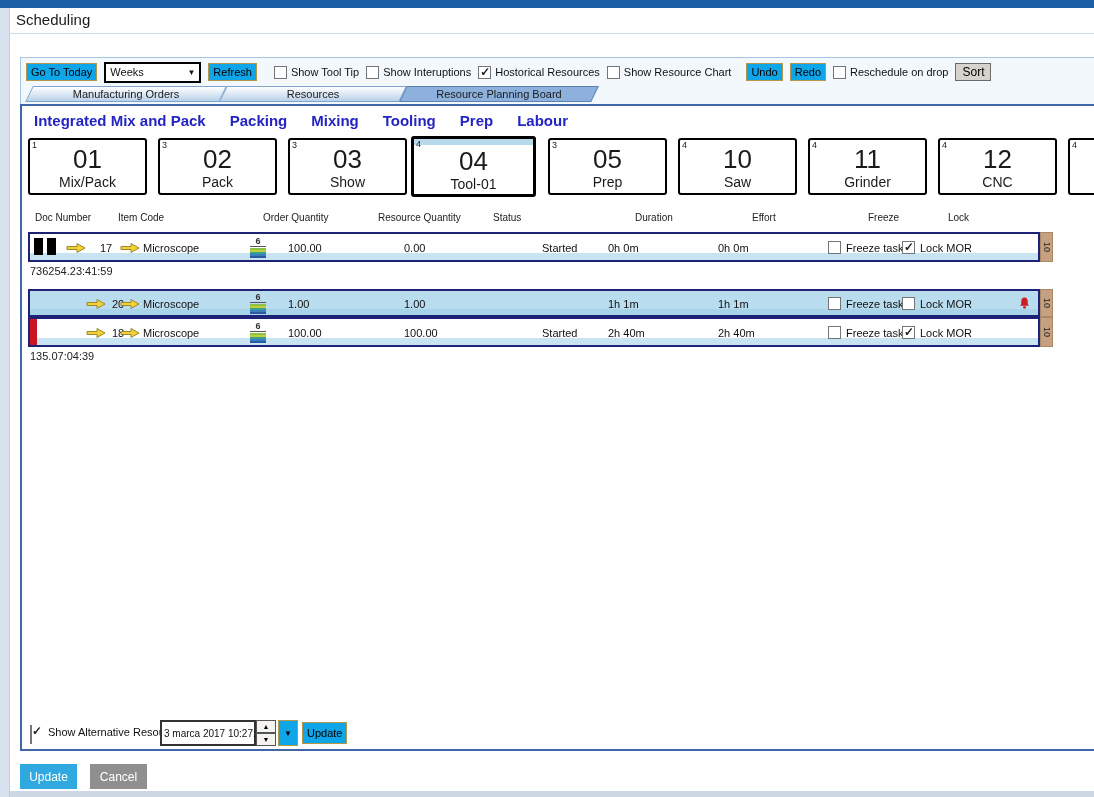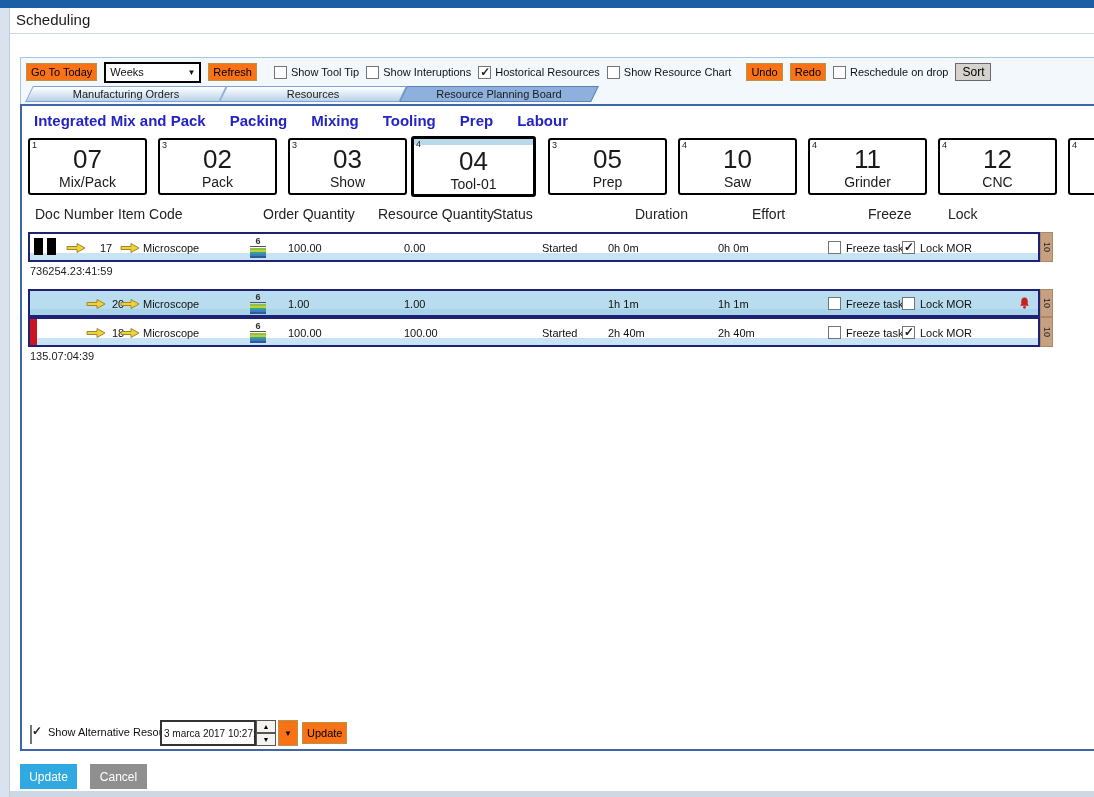--- a/index.html
+++ b/index.html
@@ -12,21 +12,21 @@
   .topbar { left:0; top:0; width:1094px; height:8px; background:#1c5ea6; }
   .left-edge { left:0; top:8px; width:10px; height:789px; background:#d9e3ef; border-right:1px solid #bccedf; }
   .title-text { left:16px; top:11px; font-size:15px; color:#1b1b1b; }
   .title-sep { left:10px; top:33px; width:1084px; height:1px; background:#ccd9e6; }
   .bottom-strip { left:10px; top:791px; width:1084px; height:6px; background:#cdd8e4; }
 
   
   .toolbar { left:20px; top:57px; width:1074px; height:29px; background:#f3f8fc;
              border-top:1px solid #a8c6e0; border-left:1px solid #a8c6e0;
              display:flex; align-items:center; padding-left:5px; gap:7px; font-size:11px; }
-  .ybtn { background:#f97316; border:1px solid #b4964a; font-size:11px; padding:2px 4px; color:#000;
+  .ybtn { background:#0ea5e9; border:1px solid #b4964a; font-size:11px; padding:2px 4px; color:#000;
           font-family:"Liberation Sans",sans-serif; cursor:pointer; white-space:nowrap; }
   .gbtn { background:#d6d3ce; border:1px solid #6a6a6a; font-size:12px; padding:1px 6px;
           font-family:"Liberation Sans",sans-serif; cursor:pointer; }
   .select { width:97px; height:21px; border:2px solid #000; background:#fff; display:flex;
             align-items:center; justify-content:space-between; padding:0 4px; font-size:11px; }
   .select .arr { font-size:8px; }
   .cbgroup { display:flex; align-items:center; gap:4px; white-space:nowrap; }
   .cb { width:13px; height:13px; background:#fff; border:1px solid #757575; position:relative; flex:0 0 auto; }
   .cb.checked::after { content:"\2713"; position:absolute; left:1px; top:-2px; font-size:12px; font-weight:bold; color:#222; }
   .gap1 { margin-left:8px; } .gap2 { margin-left:10px; }
@@ -47,21 +47,21 @@
   .links span { cursor:pointer; white-space:nowrap; }
 
   .card { position:absolute; top:32px; width:119px; height:57px; border:2px solid #000; border-radius:3px; background:#fff; }
   .card .corner { position:absolute; left:2px; top:0; font-size:9px; color:#222; }
   .card .code { margin-top:6px; text-align:center; font-size:26px; color:#1a1a1a; line-height:26px; }
   .card .cname { text-align:center; font-size:14px; color:#1a1a1a; margin-top:2px; }
   .card.selected { top:30px; height:61px; width:125px; border-width:3px; }
   .card.selected .topstrip { position:absolute; left:0; top:0; width:100%; height:6px; background:#b8d9ea; }
   .card.selected .code { margin-top:9px; }
 
-  .colhdr { position:absolute; top:100px; font-size:14px; color:#222; white-space:nowrap; }
+  .colhdr { position:absolute; top:106px; font-size:10px; color:#222; white-space:nowrap; }
 
   .trow { position:absolute; left:6px; width:1012px; border:2px solid #1e2277; font-size:11px; }
   .trow.striped { background:linear-gradient(to bottom,#ffffff 0 19px,#c8e3f2 19px 100%); }
   .trow.selected { background:linear-gradient(to bottom,#b9dcee 0 18px,#a9d3e8 18px 100%); }
   .rowitem { position:absolute; top:8px; white-space:nowrap; color:#111; }
   .trow .cb { position:absolute; top:7px; }
   .qty { text-align:left; width:80px; }
   .pausebar { position:absolute; top:4px; width:9px; height:17px; background:#000; }
   .redbar { position:absolute; left:0; top:0; width:7px; height:100%; background:#cc1322; }
   .arrowicon { position:absolute; top:8px; width:20px; height:12px; }
@@ -150,21 +150,21 @@
     <span>Packing</span>
     <span>Mixing</span>
     <span>Tooling</span>
     <span>Prep</span>
     <span>Labour</span>
   </div>
 
   
   <div class="card" style="left:6px;">
     <span class="corner">1</span>
-    <div class="code">07</div>
+    <div class="code">01</div>
     <div class="cname">Mix/Pack</div>
   </div>
   <div class="card" style="left:136px;">
     <span class="corner">3</span>
     <div class="code">02</div>
     <div class="cname">Pack</div>
   </div>
   <div class="card" style="left:266px;">
     <span class="corner">3</span>
     <div class="code">03</div>

